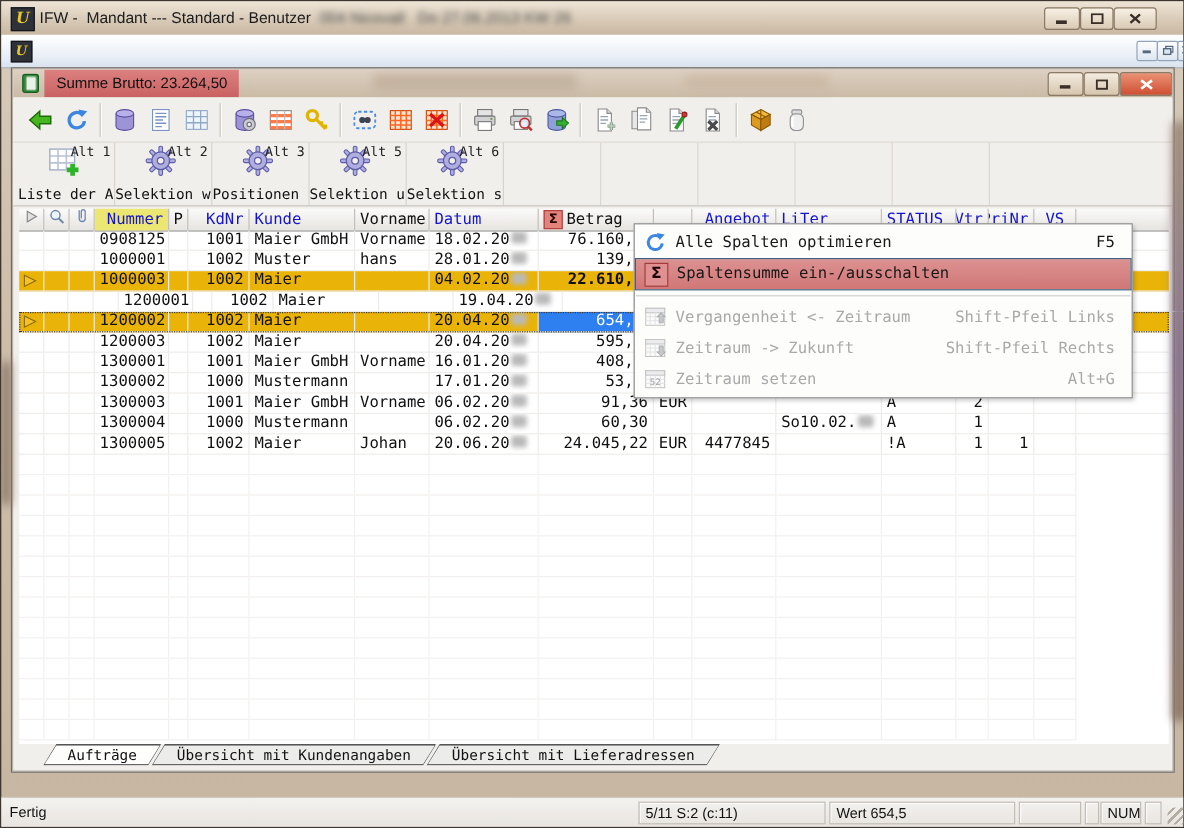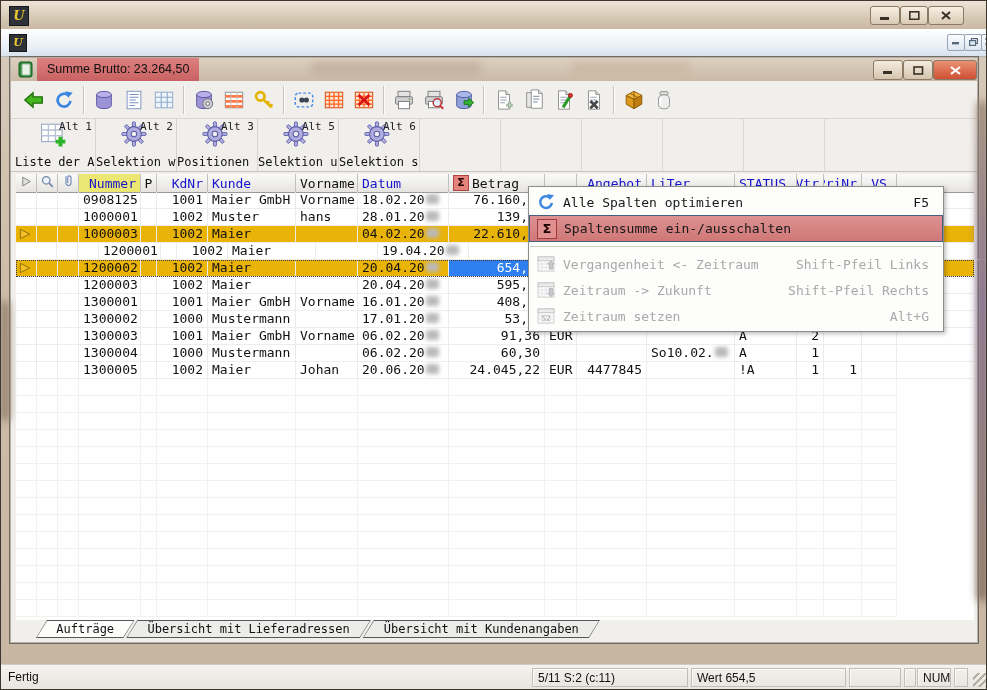--- a/index.html
+++ b/index.html
@@ -106,20 +106,21 @@
   #grip{position:absolute;right:1px;top:8px;width:14px;height:14px;
         background:repeating-linear-gradient(135deg,transparent 0 3px,#b3ada2 3px 5px);}
 </style>
 </head>
 <body>
 
 <div id="stage">
 
   <div id="titlebar" class="abs">
     <div id="app-icon" class="abs">U</div>
+    <div id="title-text" class="abs"><span>IFW -  Mandant --- Standard - Benutzer</span>  <span class="title-blur">004 Nicovall</span>   <span class="title-blur">Do 27.06.2013 KW 26</span></div>
     <div class="winbtn" style="left:869px;width:28px;">
         <svg width="10" height="9">
           <rect x="0" y="6" width="9" height="3" fill="#3a3028"></rect>
         </svg>
       </div>
     <div class="winbtn" style="left:899px;width:26px;">
         <svg width="11" height="9">
           <rect x="0.8" y="0.8" width="9" height="7.5" fill="none" stroke="#3a3028" stroke-width="1.6"></rect>
         </svg>
       </div>
@@ -526,21 +527,21 @@
                   <polygon points="4,4 20,12 4,20" fill="#f5c028" stroke="#8a6a00" stroke-width="1.6"></polygon>
                 </svg></span></div>
             <div class="td" style="width: 21px;"></div>
             <div class="td" style="width: 21px;"></div>
             <div class="td r" style="width: 62px;">1000003</div>
             <div class="td" style="width: 16px;"></div>
             <div class="td r" style="width: 51px;">1002</div>
             <div class="td" style="width: 88px;">Maier</div>
             <div class="td" style="width: 62px;"></div>
             <div class="td" style="width: 91px;"><span>04.02.20</span><span class="blurtail"></span></div>
-            <div class="td r cut" style="width: 96px;">22.610,</div>
+            <div class="td r cut" style="width: 96px; font-weight: bold;">22.610,</div>
             <div class="td" style="width: 32px;"></div>
             <div class="td r" style="width: 70px;"></div>
             <div class="td" style="width: 88px;"></div>
             <div class="td" style="width: 62px;"></div>
             <div class="td r" style="width: 27px;"></div>
             <div class="td r" style="width: 38px;"></div>
             <div class="td" style="width: 35px;"></div>
             <div class="td" style="flex: 1 1 0%; border-right: none;"></div>
           </div>
           <div class="tr" style="top: 69px; padding-left: 20px;">
@@ -970,25 +971,25 @@
             <div class="td" style="width: 27px; border-right-color: rgb(241, 241, 239); border-bottom-color: rgb(242, 241, 239);"></div>
             <div class="td" style="width: 38px; border-right-color: rgb(241, 241, 239); border-bottom-color: rgb(242, 241, 239);"></div>
             <div class="td" style="width: 35px; border-right-color: rgb(241, 241, 239); border-bottom-color: rgb(242, 241, 239);"></div>
           </div>
         </div>
     </div>
     <div id="tabs">
         <div class="tab active" style="width: 98.4px;">
           <div class="in">Aufträge</div>
         </div>
+        <div class="tab" style="width: 237.1px;">
+          <div class="in">Übersicht mit Kundenangaben</div>
+        </div>
         <div class="tab" style="width: 244.4px;">
           <div class="in">Übersicht mit Lieferadressen</div>
-        </div>
-        <div class="tab" style="width: 237.1px;">
-          <div class="in">Übersicht mit Kundenangaben</div>
         </div>
       </div>
   </div>
 
   <div id="ctxmenu" class="abs">
       <div class="mi">
         <span class="ic">
           <svg width="20" height="20" viewBox="0 0 24 24">
             <path d="M19 13a7 7 0 1 1-2.2-6" fill="none" stroke="#3b86e0" stroke-width="3"></path>
             <polygon points="13.5,2.5 21.5,4 16.5,9.5" fill="#3b86e0"></polygon>

